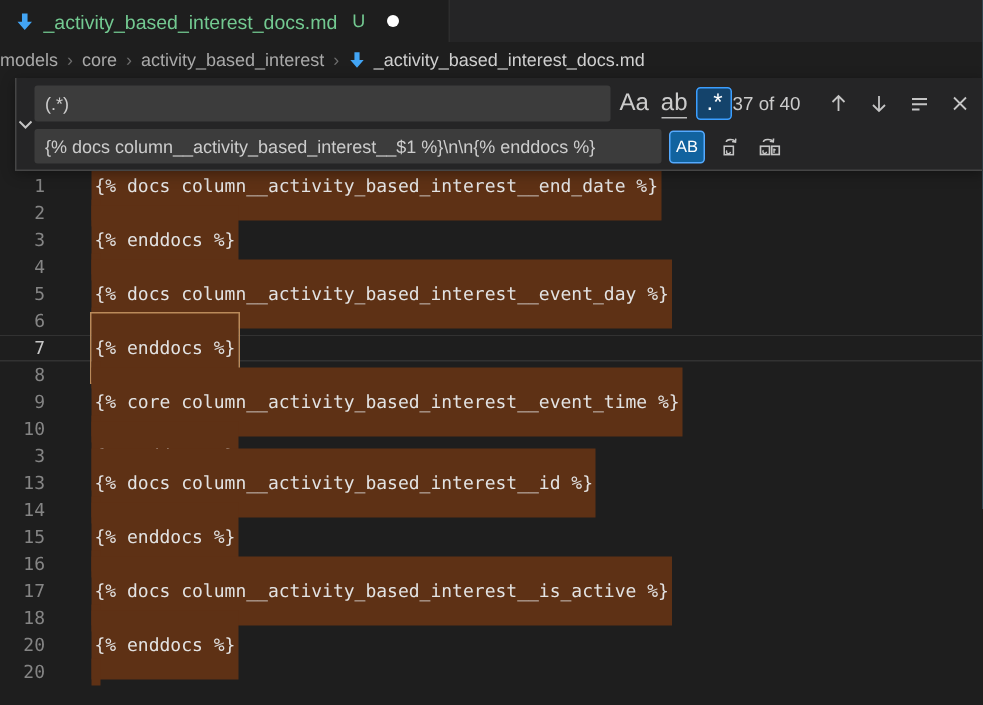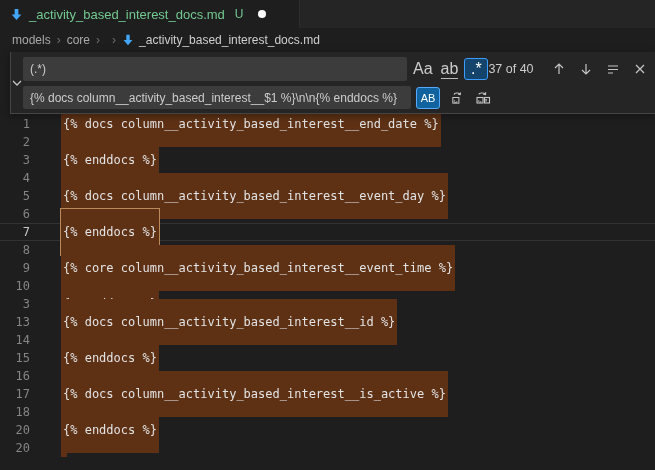--- a/index.html
+++ b/index.html
@@ -14,21 +14,21 @@
   .tab {
     width:300px; height:28px; background:#1e1e1e; display:flex; align-items:center;
     padding:0 10px; gap:6px; border-right:1px solid #2d2d2d; font-size:13px;
   }
   .tab .fname { color:#73c991; white-space:nowrap; }
   .tab .gitstat { color:#73c991; margin-left:4px; font-size:12px; }
   .tab .dot { width:8px; height:8px; border-radius:50%; background:#ffffff; margin-left:8px; flex:none; }
   
   .breadcrumbs {
     height:24px; background:#1e1e1e; display:flex; align-items:center;
-    padding-left:12px; font-size:12px; color:#a9a9a9; white-space:nowrap;
+    font-size:12px; color:#a9a9a9; white-space:nowrap;
   }
   .breadcrumbs .sep { color:#6e6e6e; margin:0 6px; font-size:12px; }
   .breadcrumbs .file { color:#cfcfcf; display:flex; align-items:center; gap:4px; }
   
   .mdicon { width:13px; height:13px; flex:none; display:inline-block; }
   
   .editor { position:relative; height:418px; background:#1e1e1e; }
   .code { padding-top:63px; }
   .line { height:18px; display:flex; font-family:"DejaVu Sans Mono", monospace; font-size:12px; line-height:18px; }
   .line.current { box-shadow: inset 0 1px 0 #323232, inset 0 -1px 0 #323232; }
@@ -46,21 +46,21 @@
   }
   .togglecol { width:20px; display:flex; align-items:center; justify-content:center; cursor:pointer; }
   .fw-body { flex:1; padding-top:4px; }
   .fw-row { display:flex; align-items:center; height:26px; }
   .fw-row + .fw-row { margin-top:3px; height:25px; }
   .fw-input {
     height:24px; background:#3c3c3c; border:none; outline:none; color:#cccccc;
     font-family:"Liberation Sans", sans-serif; font-size:12px; padding:0 7px; border-radius:2px;
   }
   #find-input { width:384px; }
-  #replace-input { width:388px; height:23px; }
+  #replace-input { width:418px; height:23px; }
   .optbtn {
     min-width:20px; height:20px; margin-left:4px; display:flex; align-items:center; justify-content:center;
     color:#cccccc; font-size:16px; border-radius:3px; cursor:pointer; padding:0 2px;
   }
   .optbtn.boxed {
     min-width:24px; height:22px; background:#14436b; border:1px solid #3b9eff; color:#ffffff;
   }
   .optbtn.ab-underline span { border-bottom:1px solid #bbbbbb; padding-bottom:0px; }
   .optbtn.preserve { background:#11639f; border:1px solid #55aaff; color:#ffffff; font-size:11px; margin-left:5px; }
   .results { font-size:12.5px; color:#cccccc; min-width:62px; }
@@ -85,20 +85,21 @@
       <span class="gitstat">U</span>
       <span class="dot"></span>
     </div>
   </div>
 
   <div class="breadcrumbs">
     <span>models</span>
     <span class="sep">›</span>
     <span>core</span>
     <span class="sep">›</span>
+    <span>activity_based_interest</span>
     <span class="sep">›</span>
     <span class="file">
       <span class="mdicon">
         <svg width="12" height="12" viewBox="0 0 14 14">
           <path d="M5 1 h4 v6 h3.2 L7 13 L1.8 7 H5 Z" fill="#42a5f5"></path>
         </svg>
       </span>
       <span>_activity_based_interest_docs.md</span>
     </span>
   </div>

